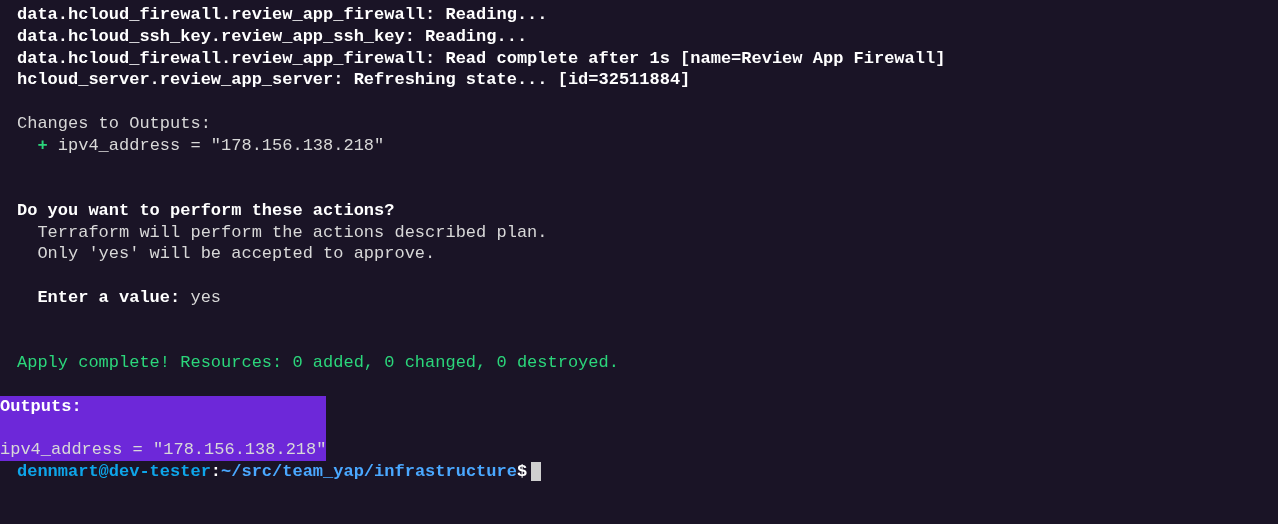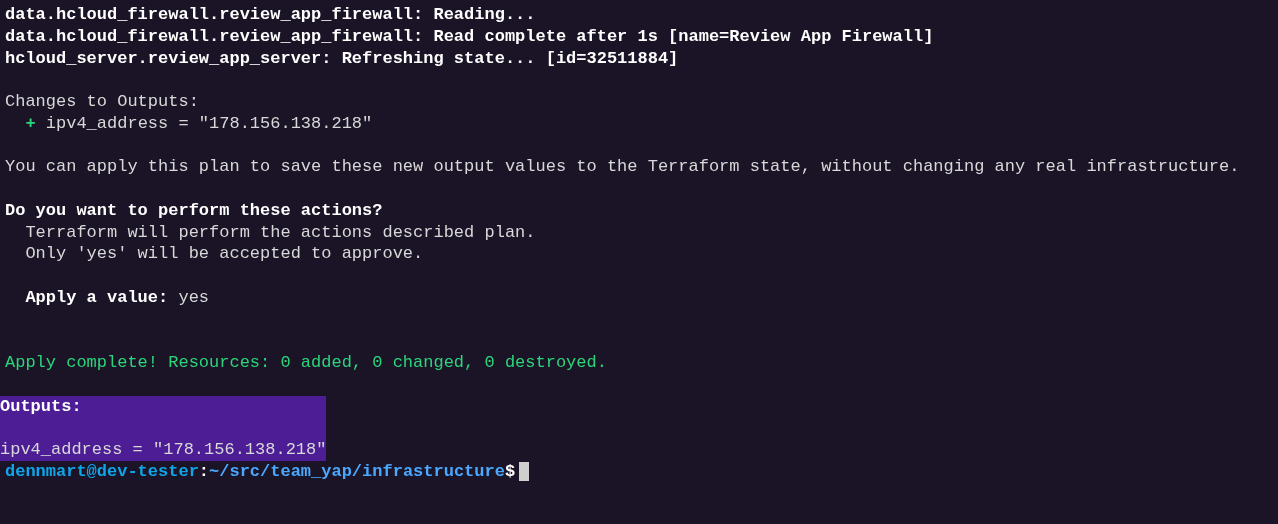--- a/index.html
+++ b/index.html
@@ -13,40 +13,40 @@
       font-family: 'Menlo', 'Monaco', 'Consolas', 'Courier New', monospace;
       font-size: 17px;
       line-height: 1.28;
       padding: 4px 0;
       width: 1278px;
       height: 524px;
       overflow: hidden;
     }
     .line {
       white-space: pre;
-      padding: 0 5px;
+      padding: 0 17px;
     }
     .bold {
       font-weight: bold;
       color: #ffffff;
     }
     .dim {
       color: #d8d8d8;
     }
     .green-plus {
       color: #2bd67b;
       font-weight: bold;
     }
     .green-bright {
       color: #2bd67b;
       font-weight: normal;
     }
     .hl-block {
       display: inline-block;
-      background-color: #4c1d95;
+      background-color: #6d28d9;
     }
     .hl-line {
       white-space: pre;
     }
     .prompt-user {
       color: #0ea5e9;
       font-weight: bold;
     }
     .prompt-colon {
       color: #ffffff;
@@ -68,33 +68,33 @@
       background-color: #cfcfcf;
       vertical-align: text-bottom;
       margin-left: 4px;
     }
   </style>
 </head>
 <body>
 
 <div>
   <div class="line bold">data.hcloud_firewall.review_app_firewall: Reading...</div>
+  <div class="line bold">data.hcloud_ssh_key.review_app_ssh_key: Reading...</div>
   <div class="line bold">data.hcloud_firewall.review_app_firewall: Read complete after 1s [name=Review App Firewall]</div>
   <div class="line bold">hcloud_server.review_app_server: Refreshing state... [id=32511884]</div>
   <div class="line">&nbsp;</div>
   <div class="line dim">Changes to Outputs:</div>
   <div class="line">  <span class="green-plus">+</span><span class="dim"> ipv4_address = "178.156.138.218"</span></div>
   <div class="line">&nbsp;</div>
-  <div class="line dim">You can apply this plan to save these new output values to the Terraform state, without changing any real infrastructure.</div>
   <div class="line">&nbsp;</div>
   <div class="line bold">Do you want to perform these actions?</div>
   <div class="line dim">  Terraform will perform the actions described plan.</div>
   <div class="line dim">  Only 'yes' will be accepted to approve.</div>
   <div class="line">&nbsp;</div>
-  <div class="line"><span>  </span><span class="bold">Apply a value:</span><span class="dim"> yes</span></div>
+  <div class="line"><span>  </span><span class="bold">Enter a value:</span><span class="dim"> yes</span></div>
   <div class="line">&nbsp;</div>
   <div class="line">&nbsp;</div>
   <div class="line green-bright">Apply complete! Resources: 0 added, 0 changed, 0 destroyed.</div>
   <div class="line">&nbsp;</div>
   <div class="hl-block">
     <div class="hl-line bold">Outputs:</div>
     <div class="hl-line">&nbsp;</div>
     <div class="hl-line dim">ipv4_address = "178.156.138.218"</div>
   </div>
   <div class="line"><span class="prompt-user">dennmart@dev-tester</span><span class="prompt-colon">:</span><span class="prompt-path">~/src/team_yap/infrastructure</span><span class="prompt-dollar">$</span><span class="cursor"></span></div>

